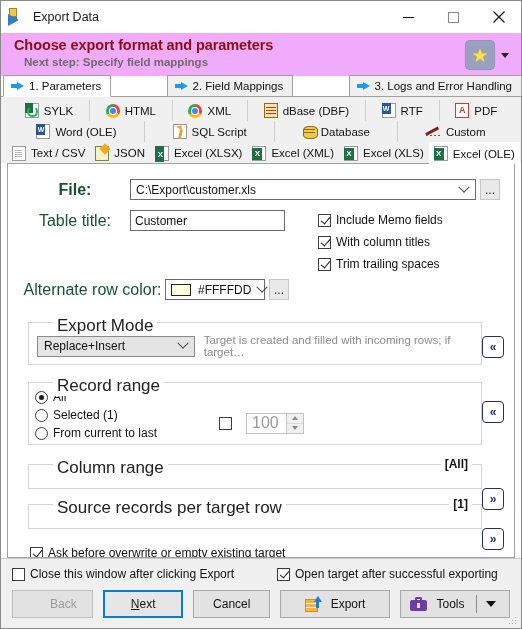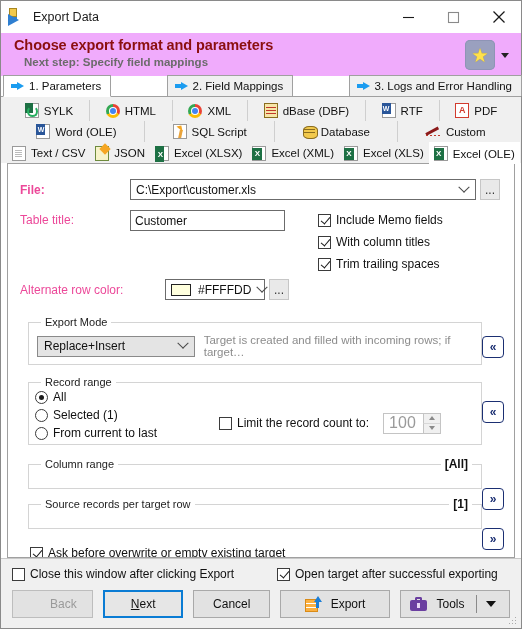--- a/index.html
+++ b/index.html
@@ -197,21 +197,21 @@
   .main {
     flex:1 1 auto; position:relative;
     background:#ffffff;
     border:1px solid #a0a0a0;
     margin: 0 6px 0 6px;
     overflow:hidden;
   }
   .content { padding: 8px 10px 0 12px; position:relative; height:100%;}
 
   .row { display:flex; align-items:center; }
-  .lbl { color:#ec4899; font-size:12px; }
+  .lbl { color:#14532d; font-size:16px;text-align:center; }
   .lbl.bold { font-weight:bold; }
 
   .textinput {
     background:#ffffff; border:1px solid #6b6b6b; height:21px;
     display:flex; align-items:center; padding:0 4px;
     font-size:12px; color:#111;
   }
   .combo {
     background:#ffffff; border:1px solid #6b6b6b; height:21px;
     display:flex; align-items:center; padding:0 0 0 5px;
@@ -242,22 +242,22 @@
 
   .rb { width:13px;height:13px;border:1.3px solid #3b3b3b;border-radius:50%;background:#fff;
      position:relative;flex:0 0 auto;}
   .rb.checked::after{content:"";position:absolute;left:3px;top:3px;width:5px;height:5px;border-radius:50%;
      background:#1a1a1a;}
 
   .group {
     border:1px solid #d4d4d4; position:relative; background:#fff;
   }
   .group > .gtitle {
-    position:absolute; top:-7px; left:12px; background:#fff; padding:0 4px;
-    font-size:11px; color:#222;
+    position:absolute; top:-7px; left:24px; background:#fff; padding:0 4px;
+    font-size:17px; color:#222;
   }
   .group > .gright {
     position:absolute; top:-8px; right:9px; background:#fff; padding:0 4px;
     font-size:12px; color:#111; font-weight:bold;
   }
   .chev {
     position:absolute; width:22px;height:22px;background:#fff;border:1.4px solid #1b2f72;
     border-radius:4px; display:flex;align-items:center;justify-content:center;
     color:#1b2f72; font-size:12px; font-weight:bold; line-height:1;
   }
@@ -527,21 +527,20 @@
               <span>Selected (1)</span>
             </div>
             <div class="cb-row">
               <span class="rb"></span>
               <span>From current to last</span>
             </div>
           </div>
           <div style="display:flex;align-items:center;margin-left:62px;margin-top:16px;">
             <div class="cb-row">
               <span class="cb"></span>
-              <span>Limit the record count to:</span>
             </div>
             <div class="spin" style="width:58px;margin-left:14px;">
               <span class="sv">100</span>
               <span class="sbtns">
                 <span class="sb">
                     <span class="tri-up"></span>
                   </span>
                 <span class="sb">
                     <span class="tri-dn"></span>
                   </span>

